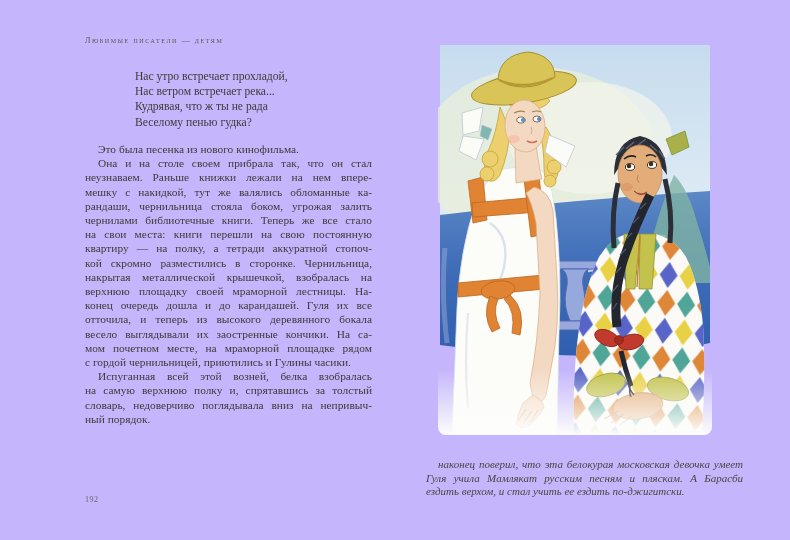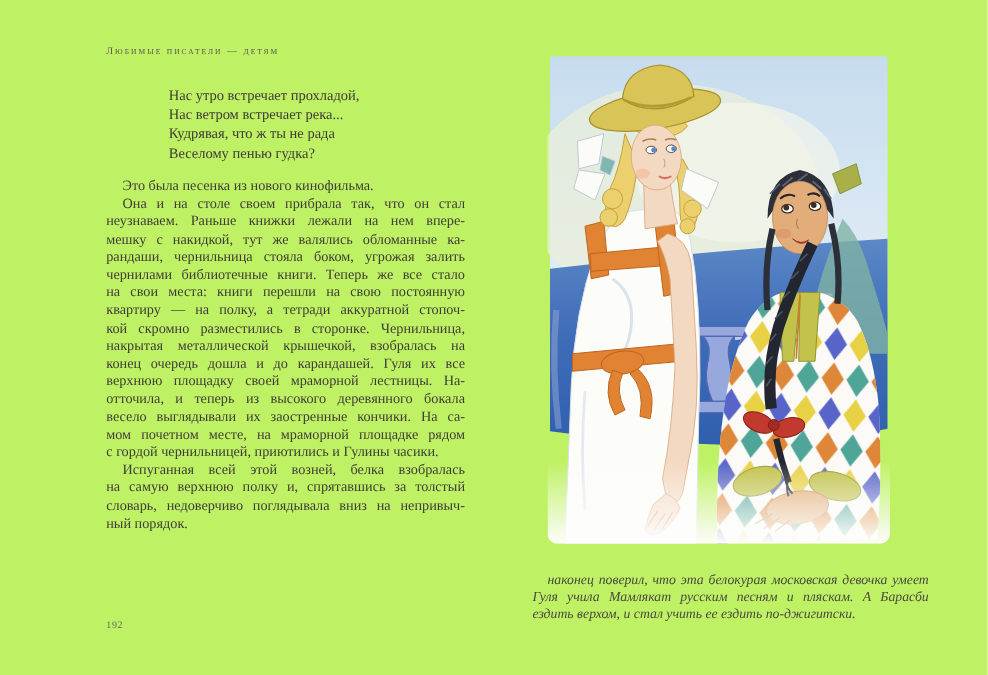--- a/index.html
+++ b/index.html
@@ -4,21 +4,21 @@
 <style>
   html,body{margin:0;padding:0;}
   body{
     width:790px;height:540px;
     background:#ffffff;
     font-family:"Liberation Serif","DejaVu Serif",serif;
     overflow:hidden;
   }
   .spread{
     position:relative;width:790px;height:540px;
-    background:#bef264;
+    background:#c4b5fd;
   }
   
   .running-head{
     position:absolute;left:85px;top:36px;width:287px;
     font-size:8px;letter-spacing:1.6px;
     font-variant:small-caps;
     color:#5b564f;
   }
   .poem{
     position:absolute;left:135px;top:69px;width:200px;
@@ -69,22 +69,22 @@
       <div class="para indent">
           <div class="tl">Она и на столе своем прибрала так, что он стал</div>
           <div class="tl">неузнаваем. Раньше книжки лежали на нем впере-</div>
           <div class="tl">мешку с накидкой, тут же валялись обломанные ка-</div>
           <div class="tl">рандаши, чернильница стояла боком, угрожая залить</div>
           <div class="tl">чернилами библиотечные книги. Теперь же все стало</div>
           <div class="tl">на свои места: книги перешли на свою постоянную</div>
           <div class="tl">квартиру — на полку, а тетради аккуратной стопоч-</div>
           <div class="tl">кой скромно разместились в сторонке. Чернильница,</div>
           <div class="tl">накрытая металлической крышечкой, взобралась на</div>
+          <div class="tl">верхнюю площадку своей мраморной лестницы. На-</div>
           <div class="tl">конец очередь дошла и до карандашей. Гуля их все</div>
-          <div class="tl">верхнюю площадку своей мраморной лестницы. На-</div>
           <div class="tl">отточила, и теперь из высокого деревянного бокала</div>
           <div class="tl">весело выглядывали их заостренные кончики. На са-</div>
           <div class="tl">мом почетном месте, на мраморной площадке рядом</div>
           <div class="tl tl-last">с гордой чернильницей, приютились и Гулины часики.</div>
         </div>
       <div class="para indent">
           <div class="tl">Испуганная всей этой возней, белка взобралась</div>
           <div class="tl">на самую верхнюю полку и, спрятавшись за толстый</div>
           <div class="tl">словарь, недоверчиво поглядывала вниз на непривыч-</div>
           <div class="tl tl-last">ный порядок.</div>

